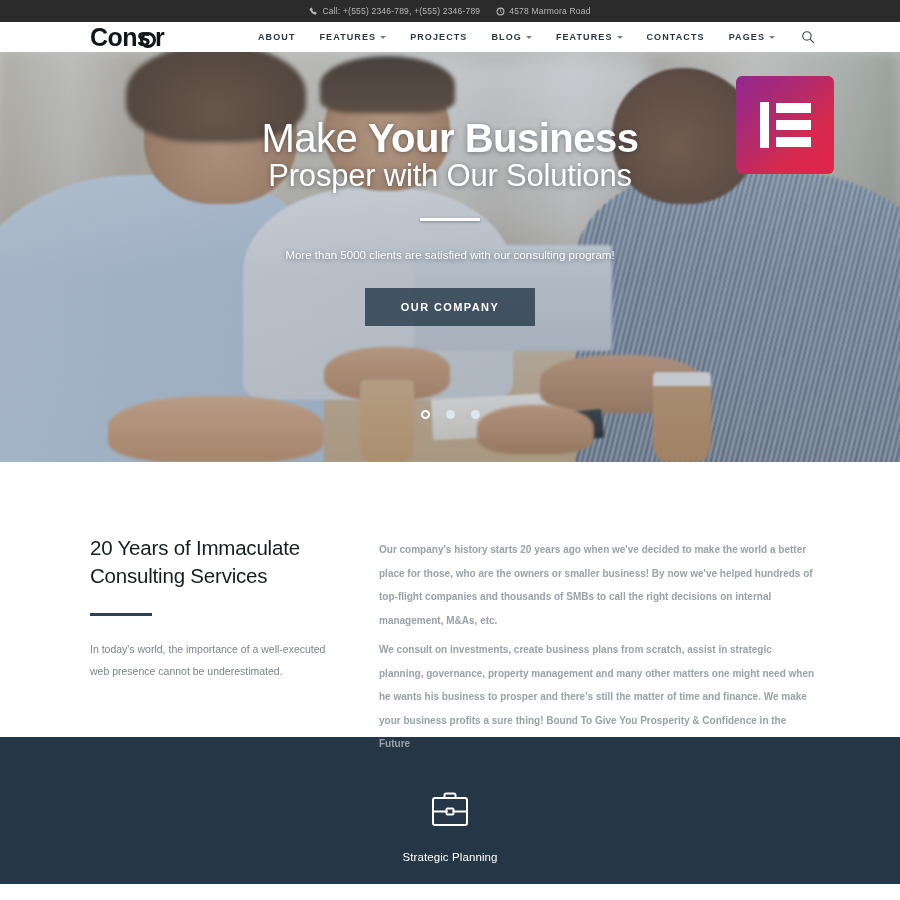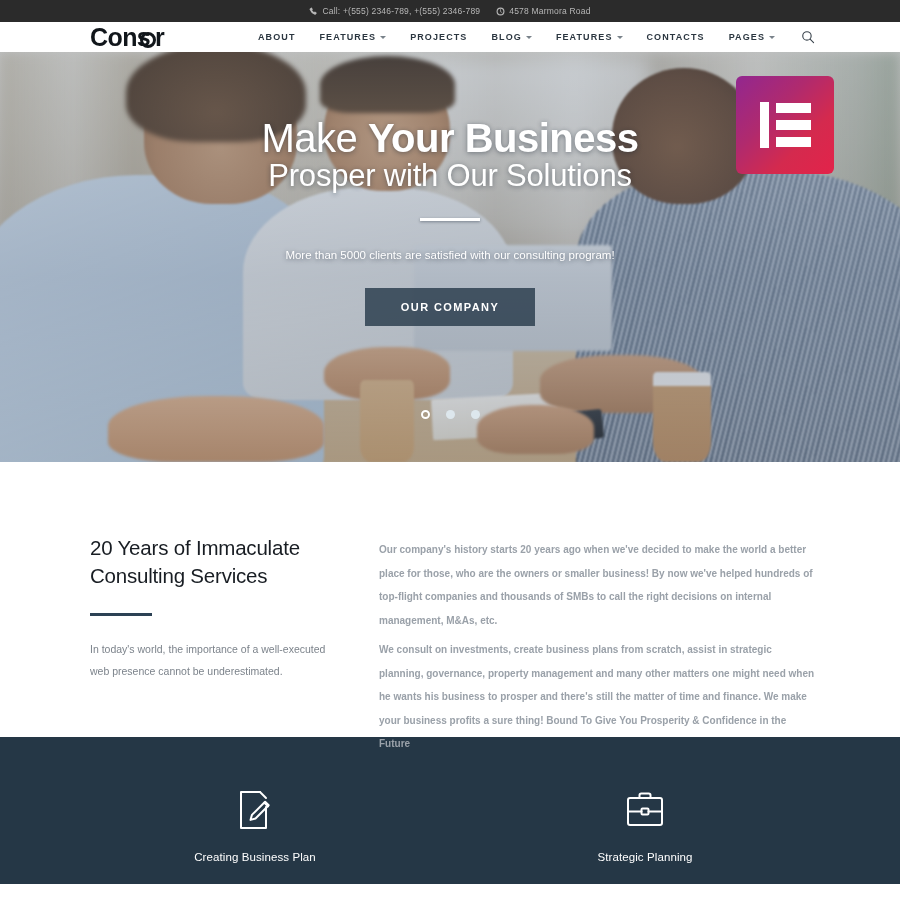--- a/index.html
+++ b/index.html
@@ -394,31 +394,20 @@
     <p class="about-left-p">In today's world, the importance of a well-executed web presence cannot be underestimated.</p>
   </div>
   <div class="about-right">
     <p>Our company's history starts 20 years ago when we've decided to make the world a better place for those, who are the owners or smaller business! By now we've helped hundreds of top-flight companies and thousands of SMBs to call the right decisions on internal management, M&amp;As, etc.</p>
     <p>We consult on investments, create business plans from scratch, assist in strategic planning, governance, property management and many other matters one might need when he wants his business to prosper and there's still the matter of time and finance. We make your business profits a sure thing! Bound To Give You Prosperity &amp; Confidence in the Future</p>
   </div>
 </div>
 
 <div class="services">
 
-  <div class="svc">
-    <div class="svc-icon">
-      <svg width="40" height="42" viewBox="0 0 40 42" fill="none" stroke="#ffffff" stroke-width="2" stroke-linejoin="round" stroke-linecap="round">
-        <polyline points="31,18 31,39 6,39 6,3 25,3"></polyline>
-        <path d="M25 3 L31 9"></path>
-        <path d="M20.5 29.5 l-5 1.4 1.4-5 13.2-13.2 3.6 3.6z"></path>
-        <line x1="29.4" y1="13.8" x2="33" y2="17.4"></line>
-      </svg>
-    </div>
-    <div class="svc-label">Creating Business Plan</div>
-  </div>
 
   <div class="svc">
     <div class="svc-icon">
       <svg width="42" height="40" viewBox="0 0 42 40" fill="none" stroke="#ffffff" stroke-width="2" stroke-linejoin="round" stroke-linecap="round">
         <path d="M15.5 8V5.2c0-1 .8-1.8 1.8-1.8h7.4c1 0 1.8.8 1.8 1.8V8"></path>
         <rect x="4" y="8" width="34" height="27" rx="2"></rect>
         <line x1="4" y1="21.5" x2="17.5" y2="21.5"></line>
         <line x1="24.5" y1="21.5" x2="38" y2="21.5"></line>
         <rect x="17.5" y="18.5" width="7" height="6" rx="1"></rect>
       </svg>

